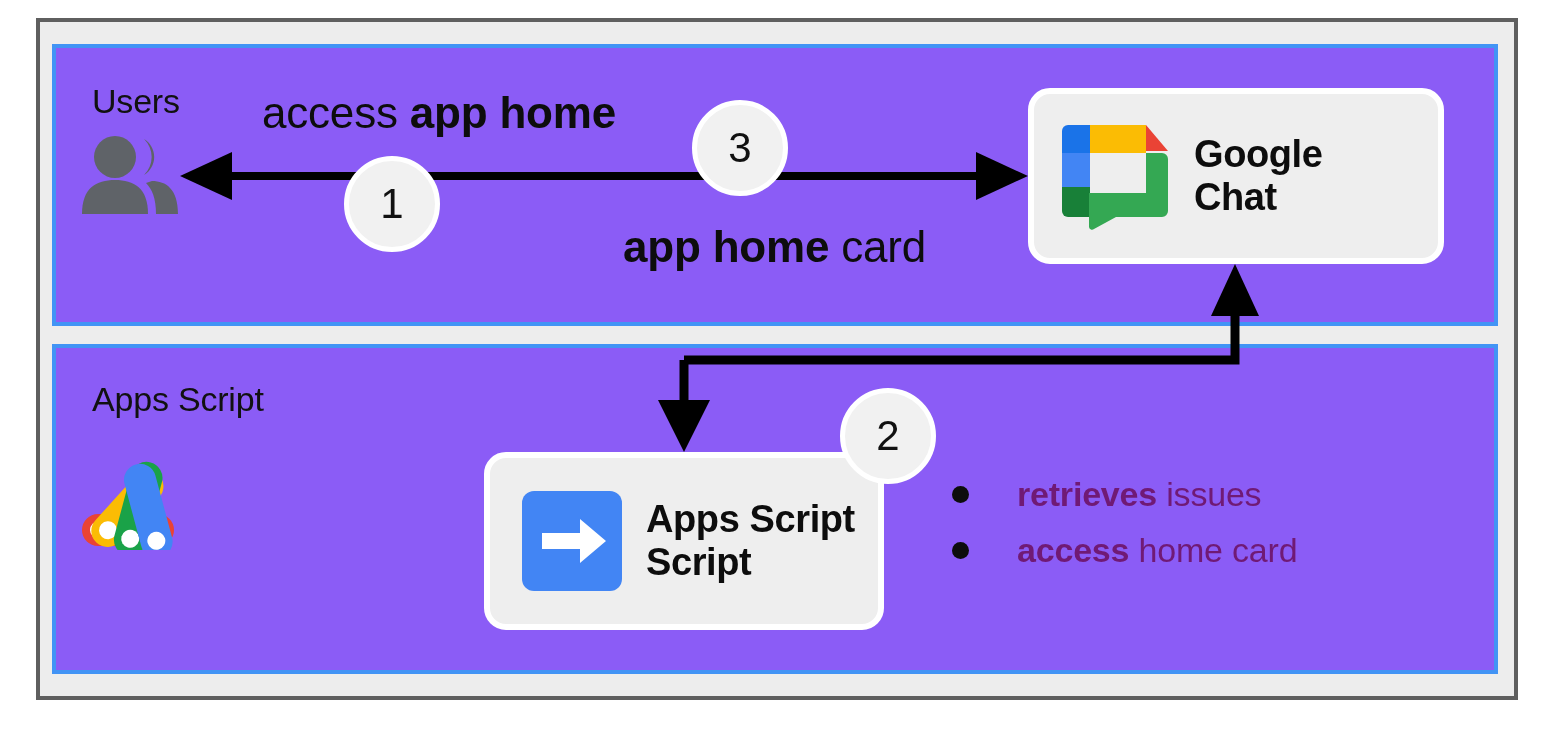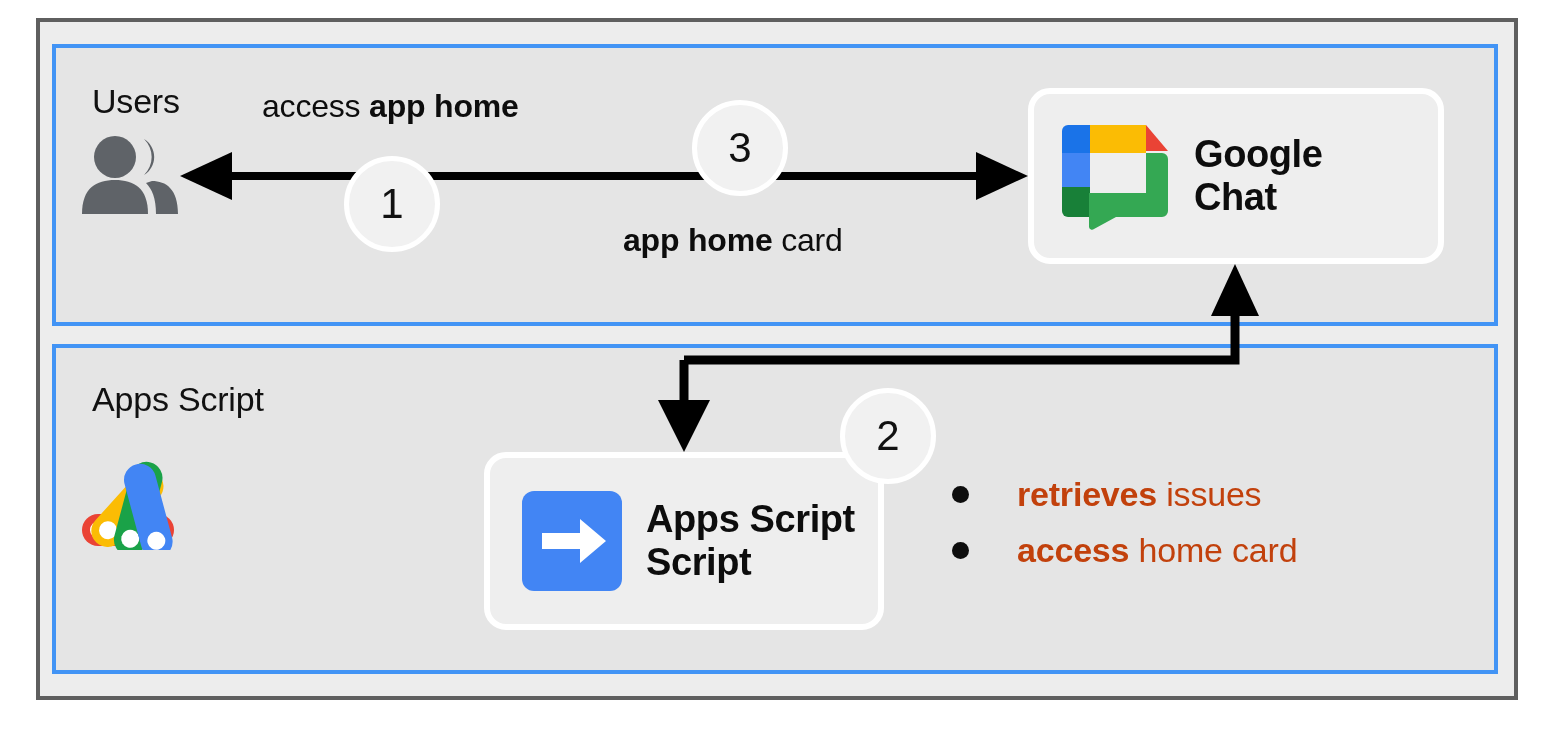--- a/index.html
+++ b/index.html
@@ -26,21 +26,21 @@
     width: 1482px;
     height: 682px;
     background: #ededed;
     border: 4px solid #5f5f5f;
     box-sizing: border-box;
   }
 
   
   .panel {
     position: absolute;
-    background: #e5e5e5;
+    background: #8b5cf6;
     border: 4px solid #4294f5;
     box-sizing: border-box;
   }
   .panel-users {
     left: 52px;
     top: 44px;
     width: 1446px;
     height: 282px;
   }
   .panel-apps {
@@ -135,21 +135,21 @@
     font-size: 42px;
     color: #111111;
   }
   .badge-1 { left: 344px; top: 156px; width: 96px; height: 96px; }
   .badge-3 { left: 692px; top: 100px; width: 96px; height: 96px; }
   .badge-2 { left: 840px; top: 388px; width: 96px; height: 96px; }
 
   
   .flow-label {
     position: absolute;
-    font-size: 32px;
+    font-size: 44px;
     color: #0d0d0d;
     white-space: nowrap;
     letter-spacing: -0.2px;
   }
   .flow-label b { font-weight: bold; }
   .label-access { left: 262px; top: 88px; font-weight: normal; }
   .label-card   { left: 586px; top: 222px; margin-left: 37px; }
 
   
   .bullets {
@@ -157,21 +157,21 @@
     left: 952px;
     top: 466px;
     list-style: none;
     margin: 0;
     padding: 0;
   }
   .bullets li {
     display: flex;
     align-items: center;
     font-size: 34px;
-    color: #c2410c;
+    color: #701a75;
     height: 56px;
     letter-spacing: -0.2px;
     white-space: nowrap;
   }
   .bullets .dot {
     display: inline-block;
     width: 17px;
     height: 17px;
     border-radius: 50%;
     background: #0d0d0d;

